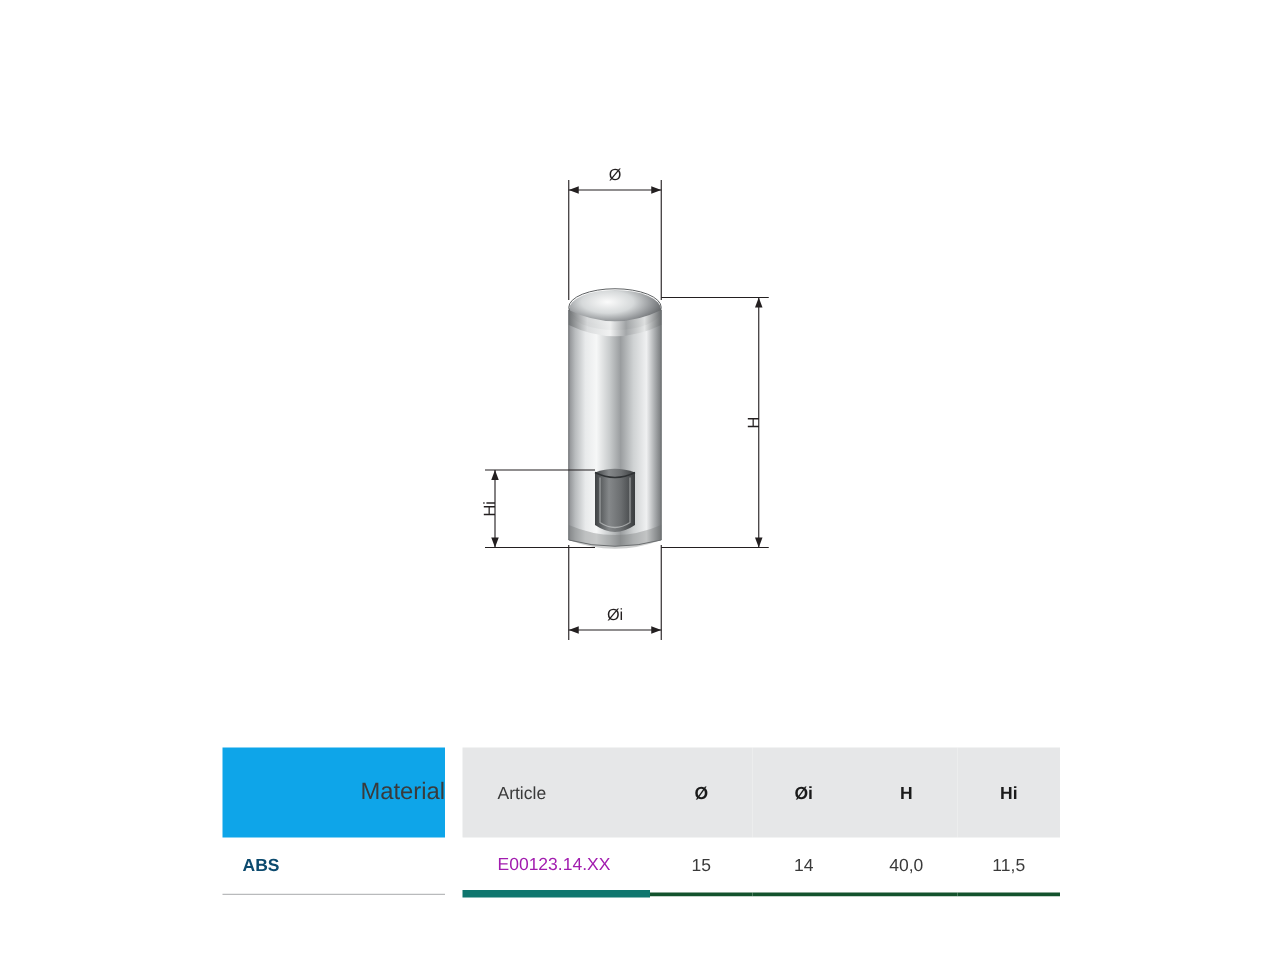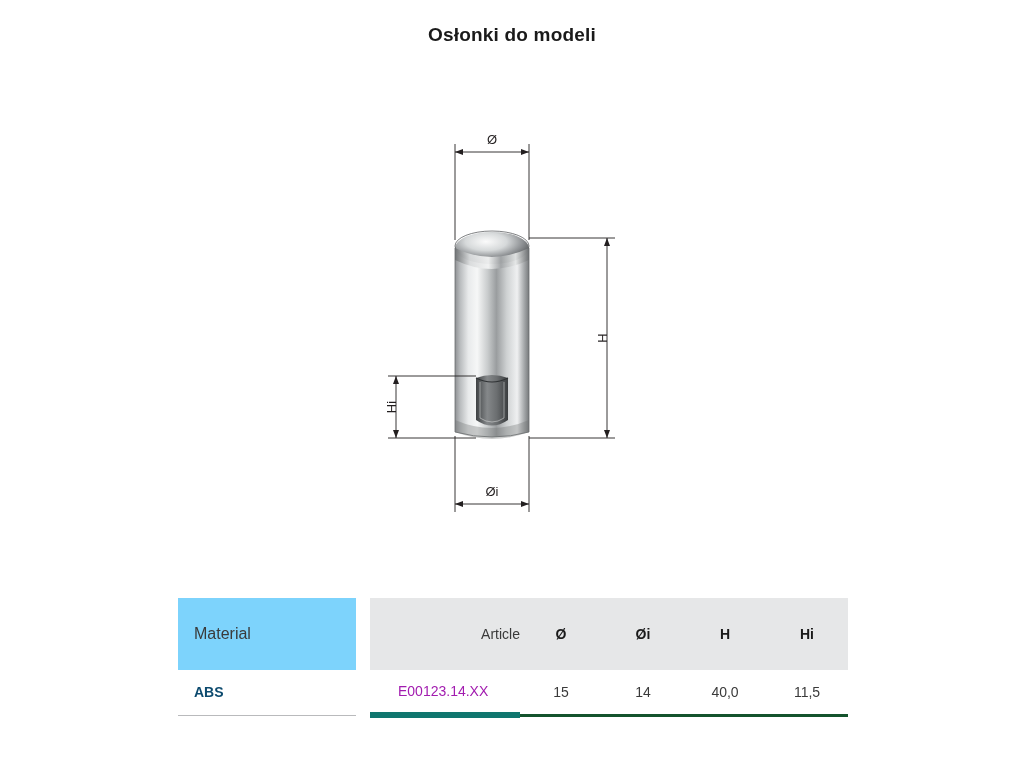--- a/index.html
+++ b/index.html
@@ -54,38 +54,38 @@
   table.spec {
     border-collapse: collapse;
     width: 100%;
     font-size: 14px;
   }
   table.spec th, table.spec td {
     padding: 0;
     margin: 0;
   }
   .mat-head {
-    background: #7dd3fc;
+    background: #0ea5e9;
     width: 162px;
     height: 72px;
-    text-align: left;
+    text-align: right;
     font-weight: normal;
     color: #3a3a3a;
     padding-left: 16px !important;
     vertical-align: middle;
-    font-size: 16px;
+    font-size: 19px;
   }
   .gap {
     width: 14px;
     background: #ffffff;
   }
   .art-head {
     background: #e6e7e8;
     height: 72px;
-    text-align: right;
+    text-align: left;
     font-weight: normal;
     color: #3a3a3a;
     padding-left: 28px !important;
     vertical-align: middle;
     font-size: 14px;
   }
   .num-head {
     background: #e6e7e8;
     height: 72px;
     text-align: center;
@@ -127,21 +127,20 @@
   .dim-text {
     font-family: "Liberation Sans", sans-serif;
     font-size: 13px;
     fill: #231f20;
   }
 </style>
 </head>
 <body>
 
 <div class="title-block">
-  <div class="title-line">Osłonki do modeli</div>
 </div>
 
 <div class="drawing">
   <svg width="400" height="420" viewBox="0 0 400 420" xmlns="http://www.w3.org/2000/svg">
     <defs>
 
       <linearGradient id="chromeBody" x1="0" y1="0" x2="1" y2="0">
         <stop offset="0.00" stop-color="#8e9093"></stop>
         <stop offset="0.07" stop-color="#b9bcbe"></stop>
         <stop offset="0.18" stop-color="#e8eaeb"></stop>

